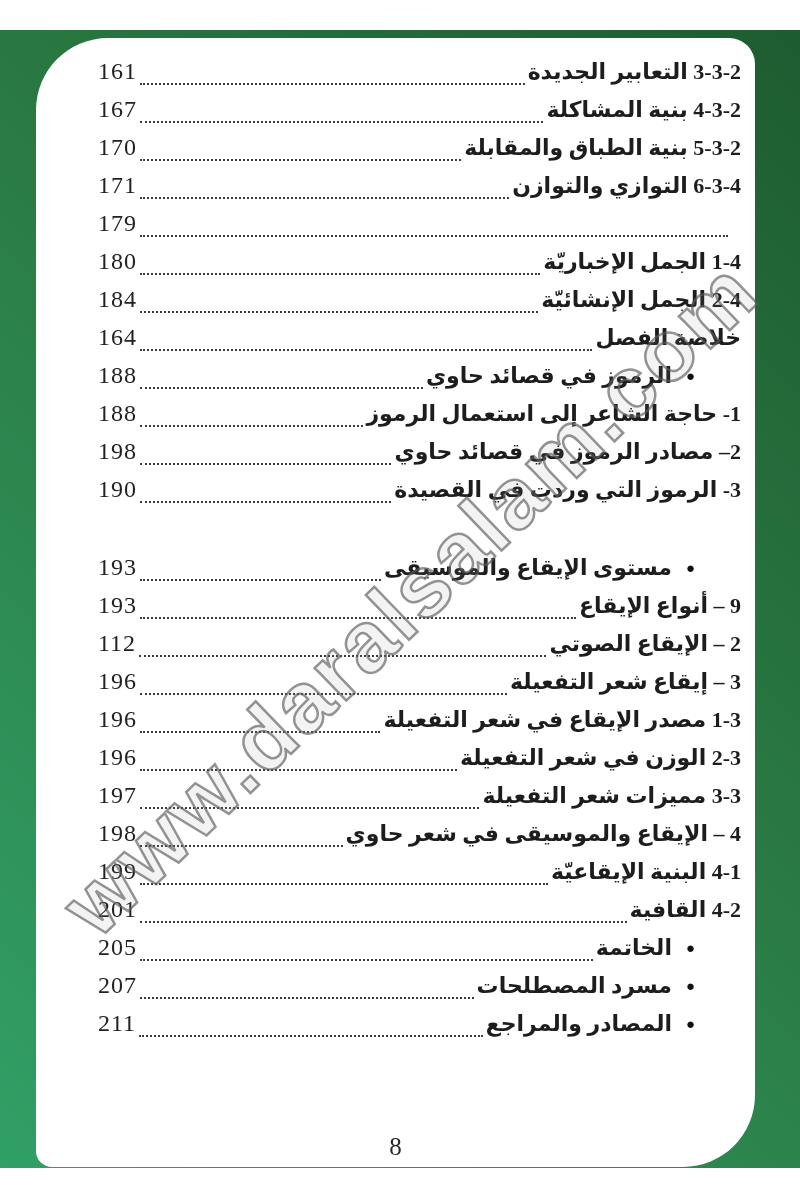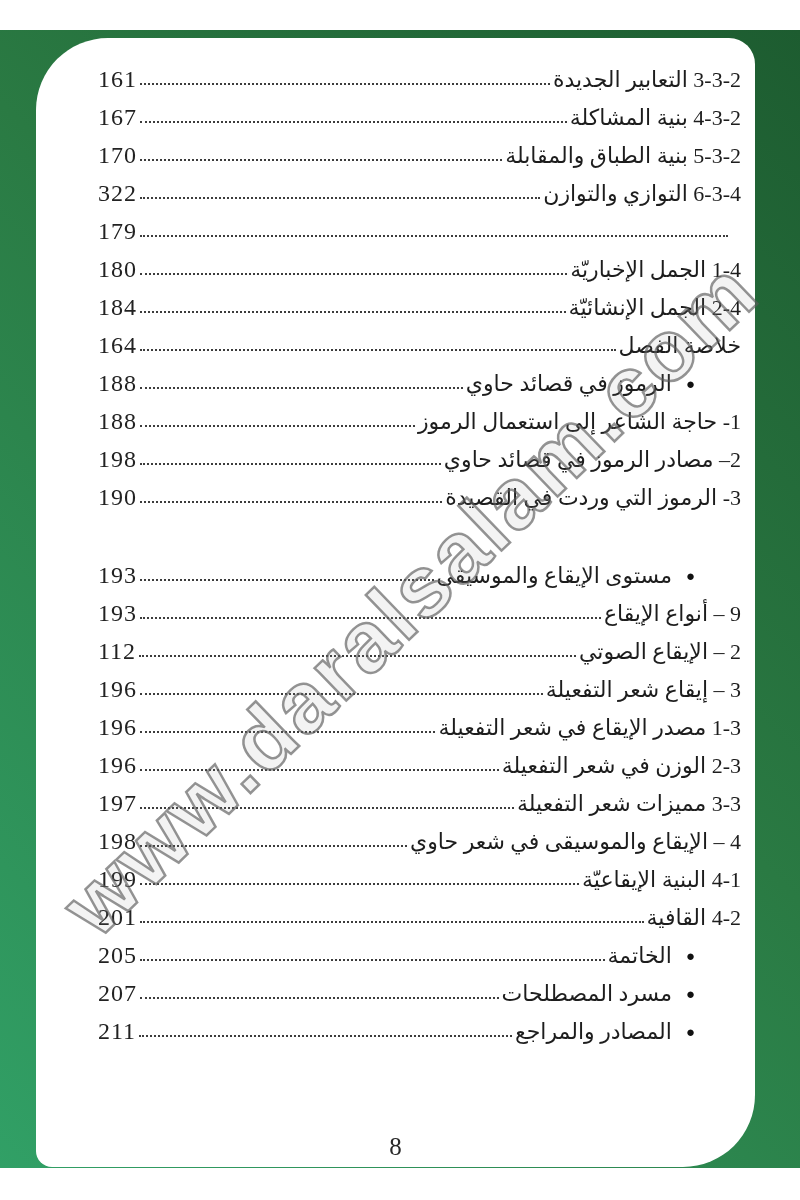--- a/index.html
+++ b/index.html
@@ -25,35 +25,34 @@
   }
   .row{
     display:flex;align-items:baseline;height:38px;
     font-size:22px;color:#1d1d1d;
     font-family:"Liberation Serif","DejaVu Sans",serif;
     white-space:nowrap;
   }
   .row.gap{margin-top:40px;}
   .row.indent{padding-right:10px;}
   .row.bulleted{padding-right:46px;}
-  .label{flex:0 0 auto;}
+  .label{flex:0 0 auto;font-weight:bold;}
   .bullet{
     display:inline-block;font-size:15px;margin-left:14px;color:#111;
     transform:translateY(-2px);
   }
   .leader{
     flex:1 1 auto;align-self:flex-end;height:0;
     border-bottom:2.5px dotted #3c3c3c;
     margin:0 3px 11px 3px;min-width:18px;
   }
   .pg{
     flex:0 0 auto;font-size:24px;color:#222;
     font-family:"Liberation Serif","DejaVu Serif",serif;
     letter-spacing:1px;
-    margin-top:8px;
   }
   .folio{
     position:absolute;bottom:6px;left:0;right:0;text-align:center;
     font-size:25px;color:#2a2a2a;
     font-family:"Liberation Serif","DejaVu Serif",serif;
   }
   .watermark{
     position:absolute;left:410px;top:598px;z-index:3;
     transform:translate(-50%,-50%) rotate(-44deg);
     font-family:"Liberation Sans","DejaVu Sans",sans-serif;
@@ -81,21 +80,21 @@
         <span class="pg">167</span>
       </div>
       <div class="row">
         <span class="label">5-3-2 بنية الطباق والمقابلة</span>
         <span class="leader"></span>
         <span class="pg">170</span>
       </div>
       <div class="row">
         <span class="label">6-3-4 التوازي والتوازن</span>
         <span class="leader"></span>
-        <span class="pg">322</span>
+        <span class="pg">171</span>
       </div>
       <div class="row indent">
         <span class="leader"></span>
         <span class="pg">179</span>
       </div>
       <div class="row">
         <span class="label">1-4 الجمل الإخباريّة</span>
         <span class="leader"></span>
         <span class="pg">180</span>
       </div>

